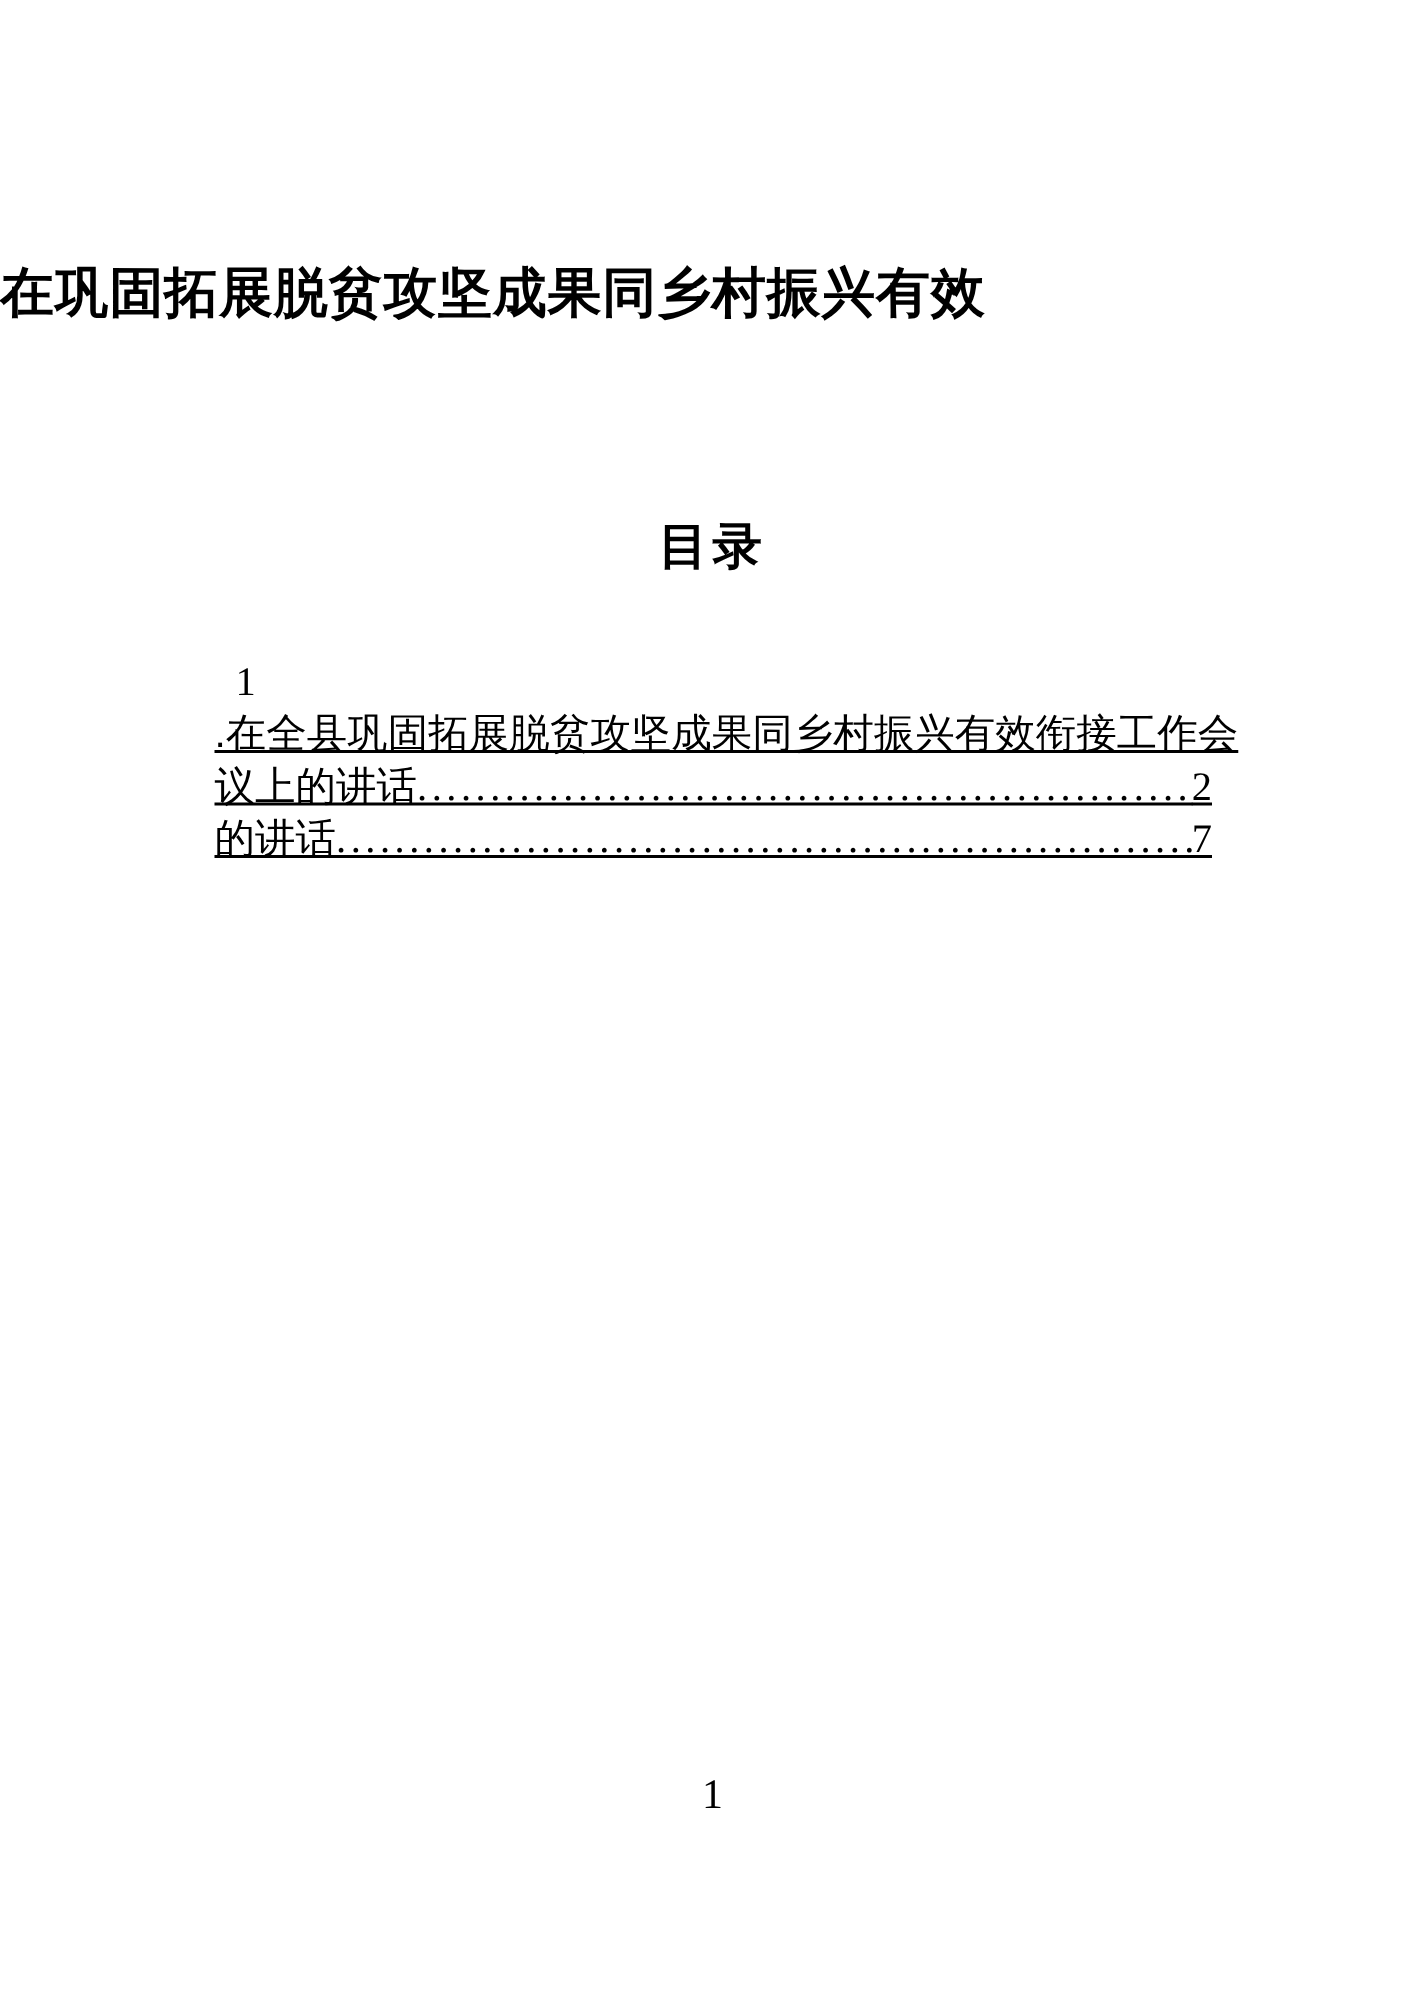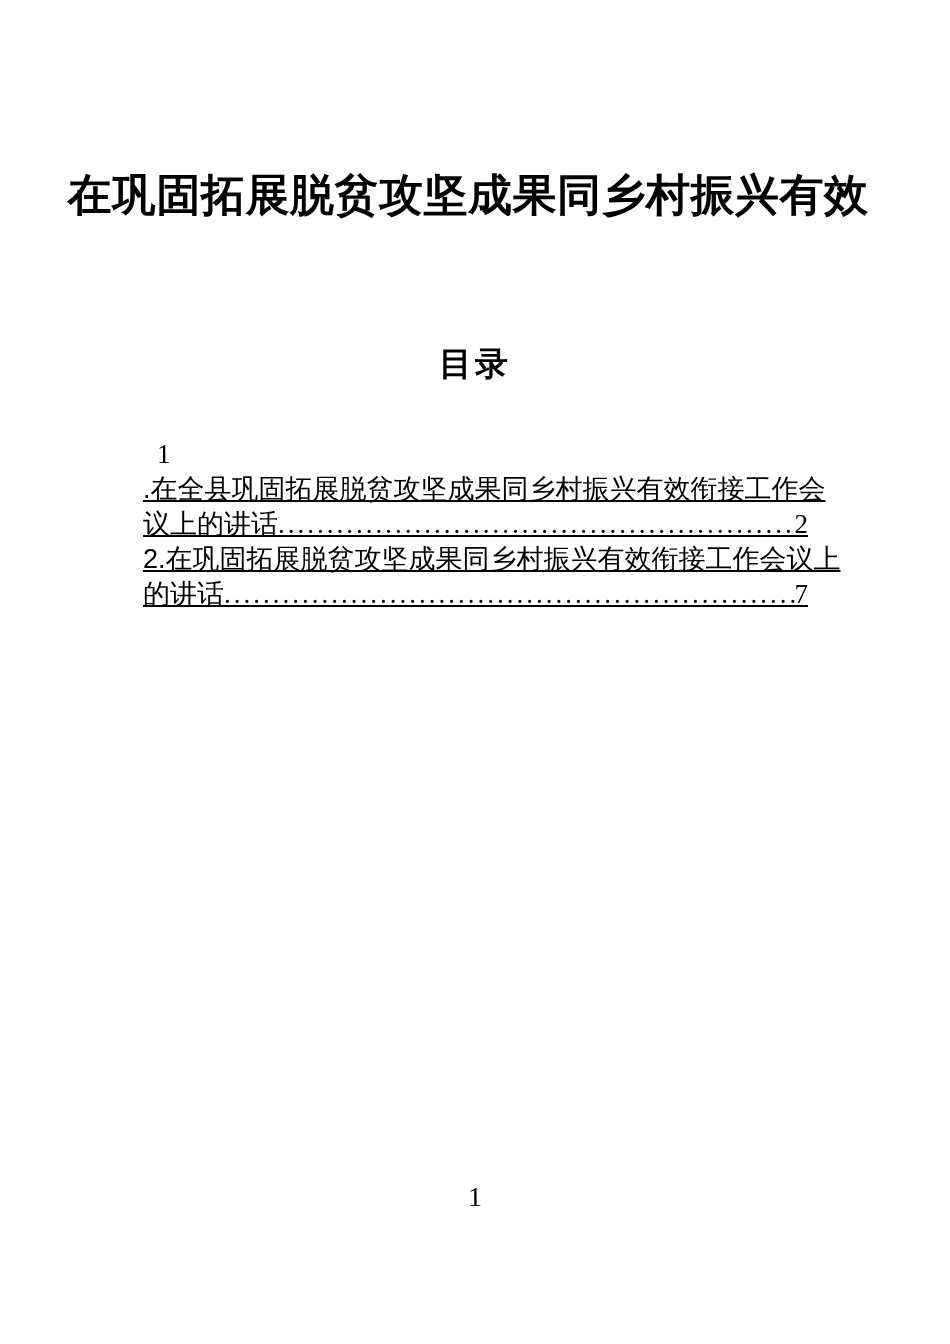--- a/index.html
+++ b/index.html
@@ -15,22 +15,22 @@
     color: #000000;
     font-family: "Liberation Sans", sans-serif;
     overflow: hidden;
   }
   .doc-title {
     position: absolute;
     top: 158px;
     left: 0;
     width: 936px;
     margin: 0;
-    text-align: center;
-    font-size: 44px;
+    text-align: left;
+    font-size: 36px;
     font-weight: bold;
     line-height: 73px;
     letter-spacing: 0.5px;
   }
   .title-line {
     display: block;
   }
   .toc-heading {
     position: absolute;
     top: 343px;
@@ -105,21 +105,20 @@
     <div class="toc-entry">
       <div class="toc-line">.在全县巩固拓展脱贫攻坚成果同乡村振兴有效衔接工作会</div>
       <div class="toc-line leader-line">
         <span>议上的讲话</span>
         <span class="leader">................................................................................................................................................................</span>
         <span class="toc-page-num">2</span>
       </div>
     </div>
 
     <div class="toc-entry">
-      <div class="toc-line">2.在巩固拓展脱贫攻坚成果同乡村振兴有效衔接工作会议上</div>
       <div class="toc-line leader-line">
         <span>的讲话</span>
         <span class="leader">................................................................................................................................................................</span>
         <span class="toc-page-num">7</span>
       </div>
     </div>
 
   </div>
 
   <div class="footer-page-number">1</div>

